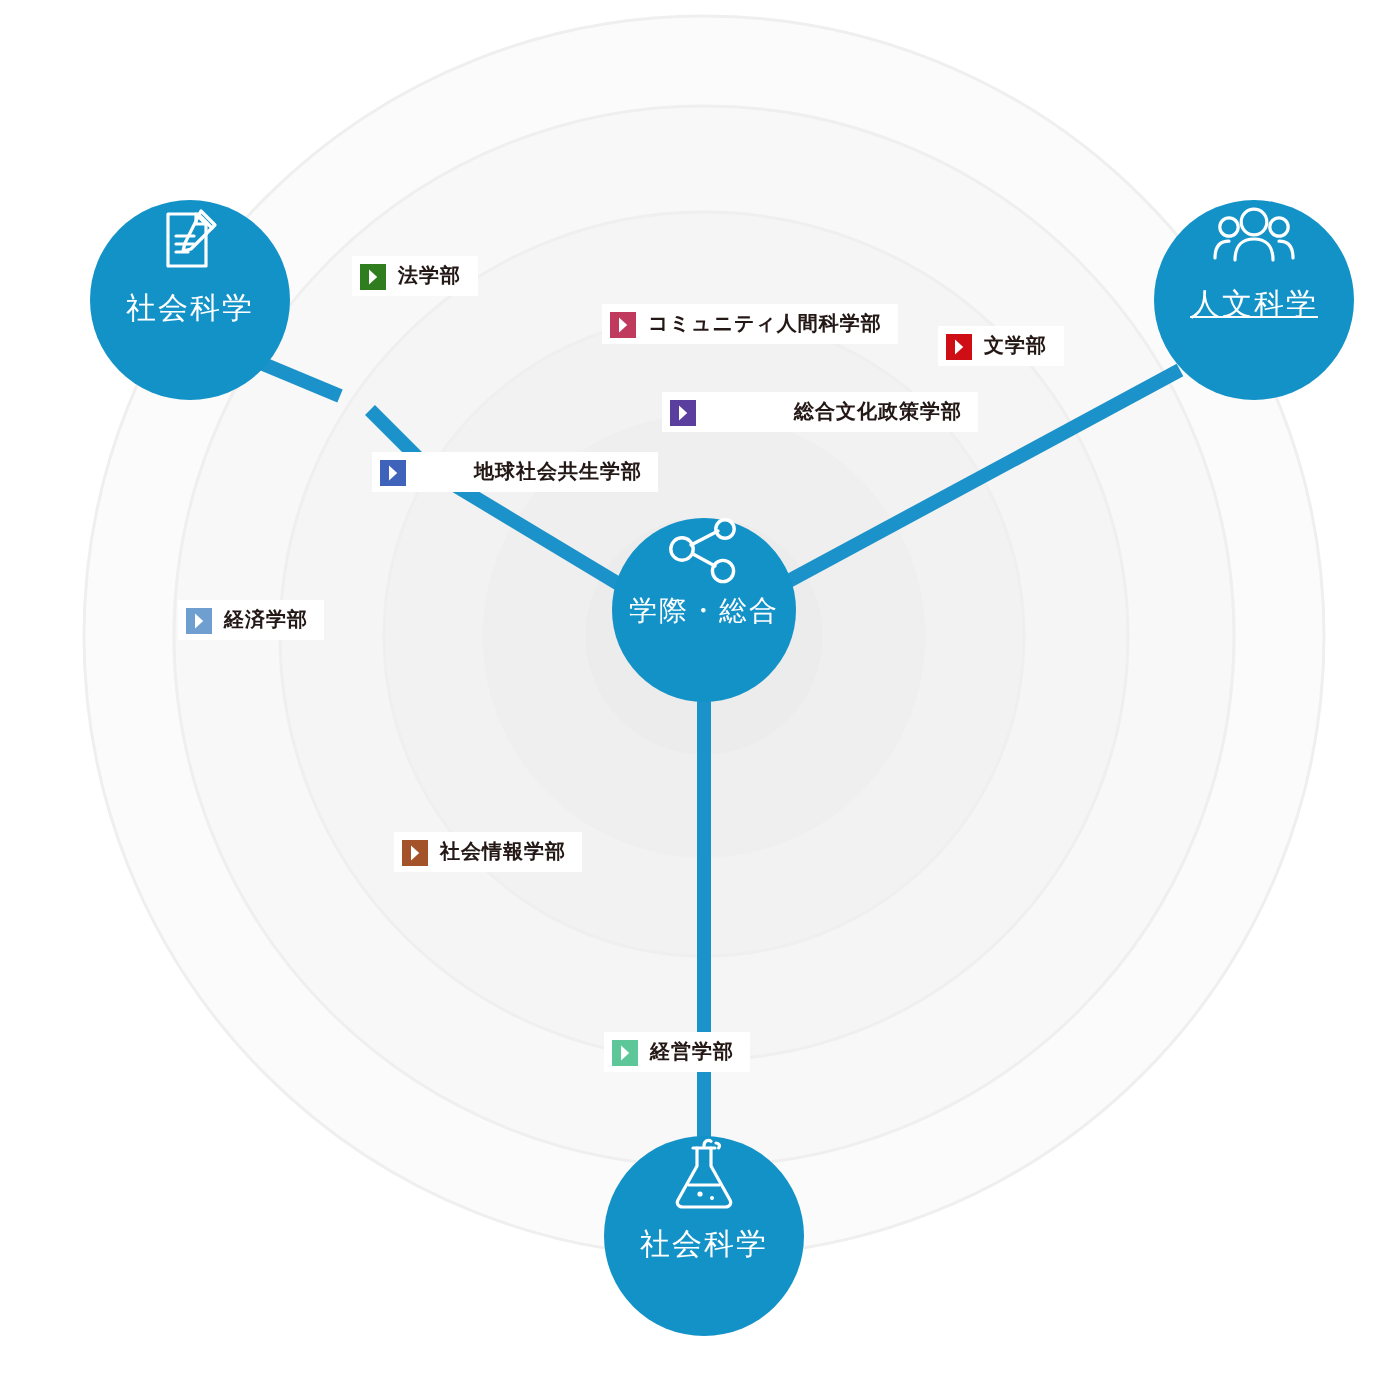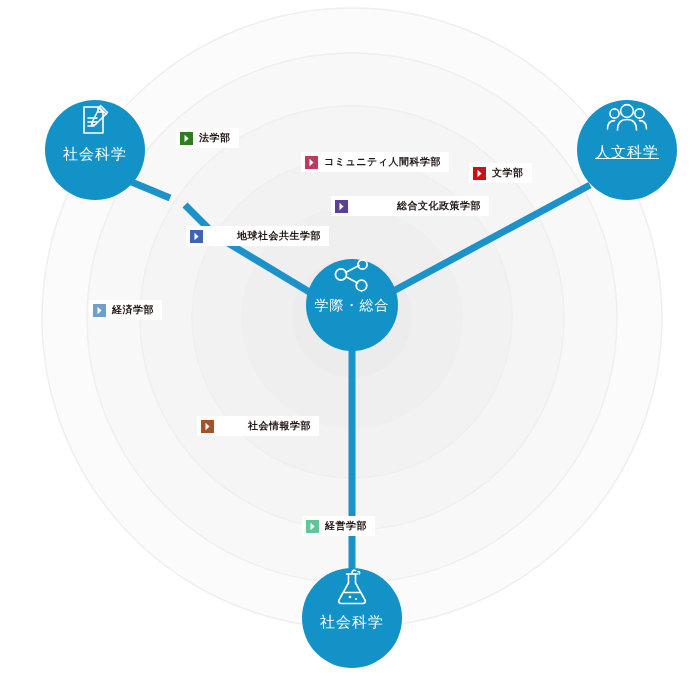--- a/index.html
+++ b/index.html
@@ -213,21 +213,21 @@
     <span class="arrow" style="background:#6f9fd1;">
       <svg width="7" height="9" viewBox="0 0 7 9">
           <path d="M1.5 0.8 L5.6 4.5 L1.5 8.2 Z" fill="#ffffff"></path>
         </svg>
     </span>
     <span class="dept-label">経済学部</span>
   </div>
 
 
 
-  <div class="dept" style="left:197px;top:416px;gap:28px;">
+  <div class="dept" style="left:197px;top:416px;">
     <span class="arrow" style="background:#a4522a;">
       <svg width="7" height="9" viewBox="0 0 7 9">
           <path d="M1.5 0.8 L5.6 4.5 L1.5 8.2 Z" fill="#ffffff"></path>
         </svg>
     </span>
     <span class="dept-label">社会情報学部</span>
   </div>
 
   <div class="dept" style="left:302px;top:516px;">
     <span class="arrow" style="background:#5ec79a;">

